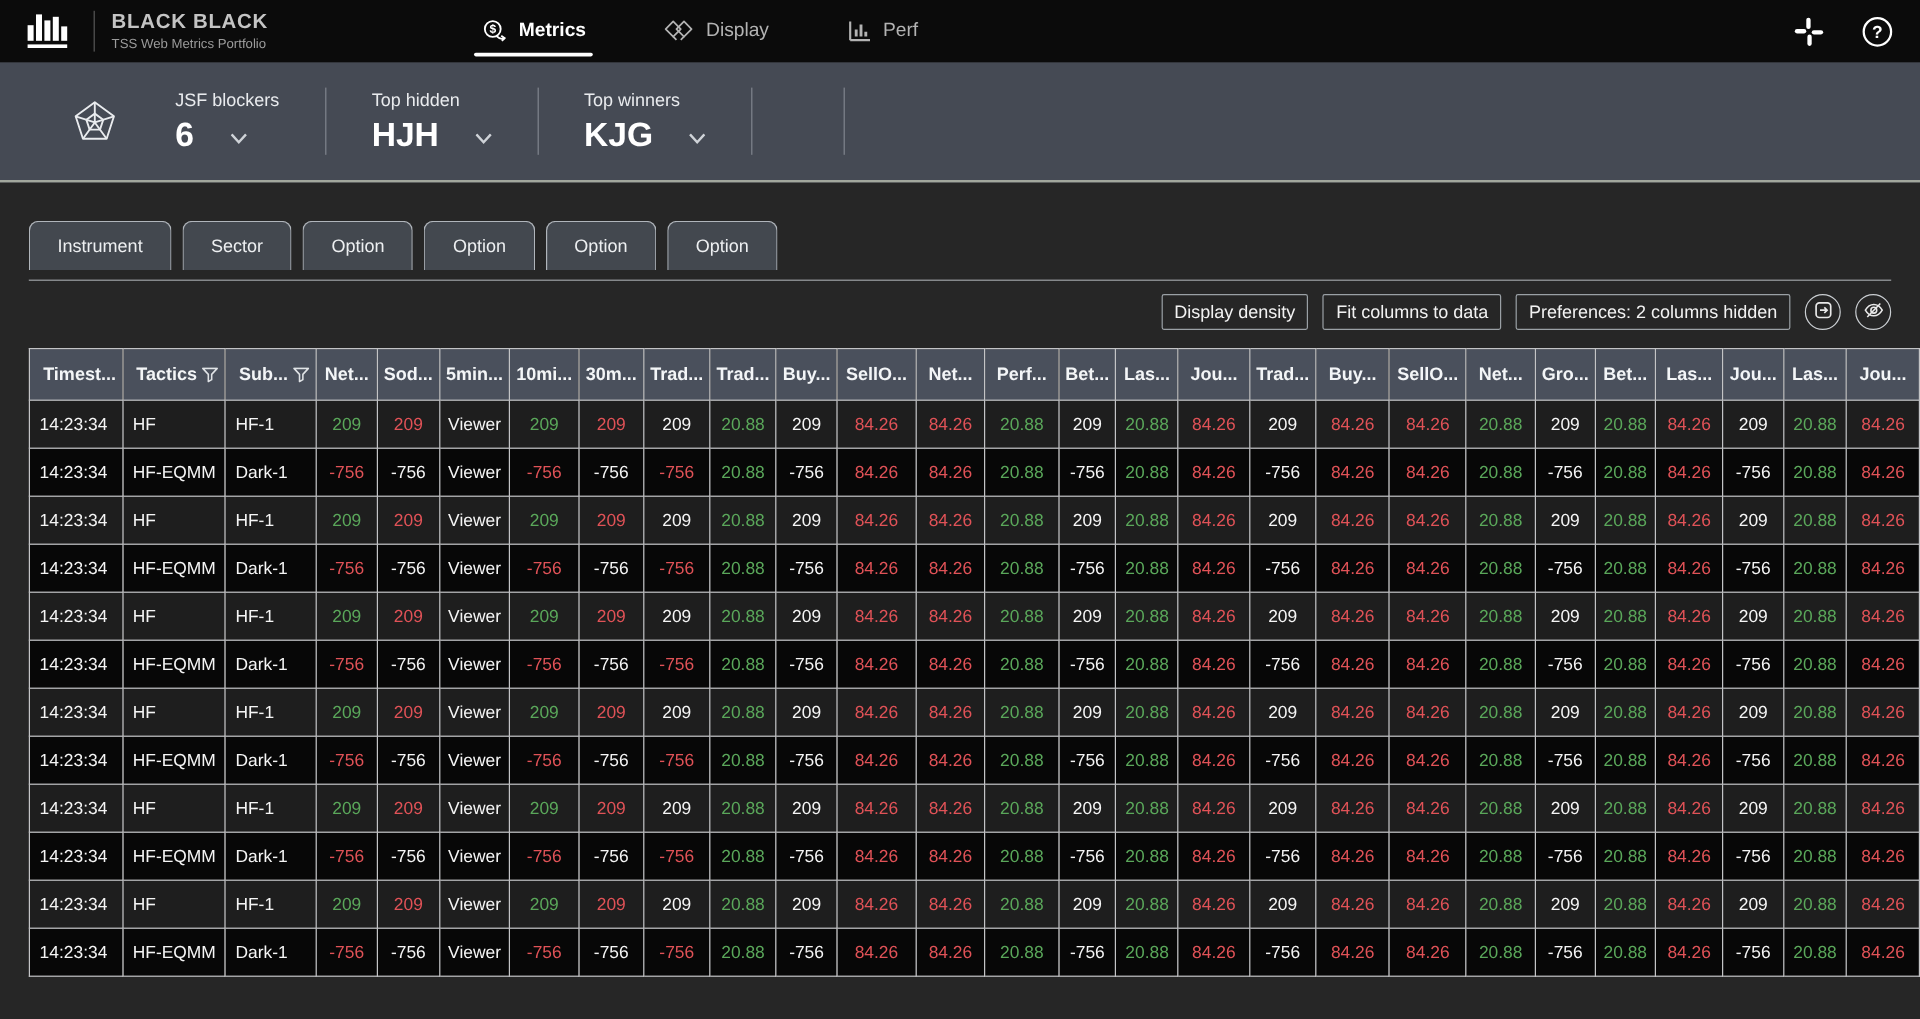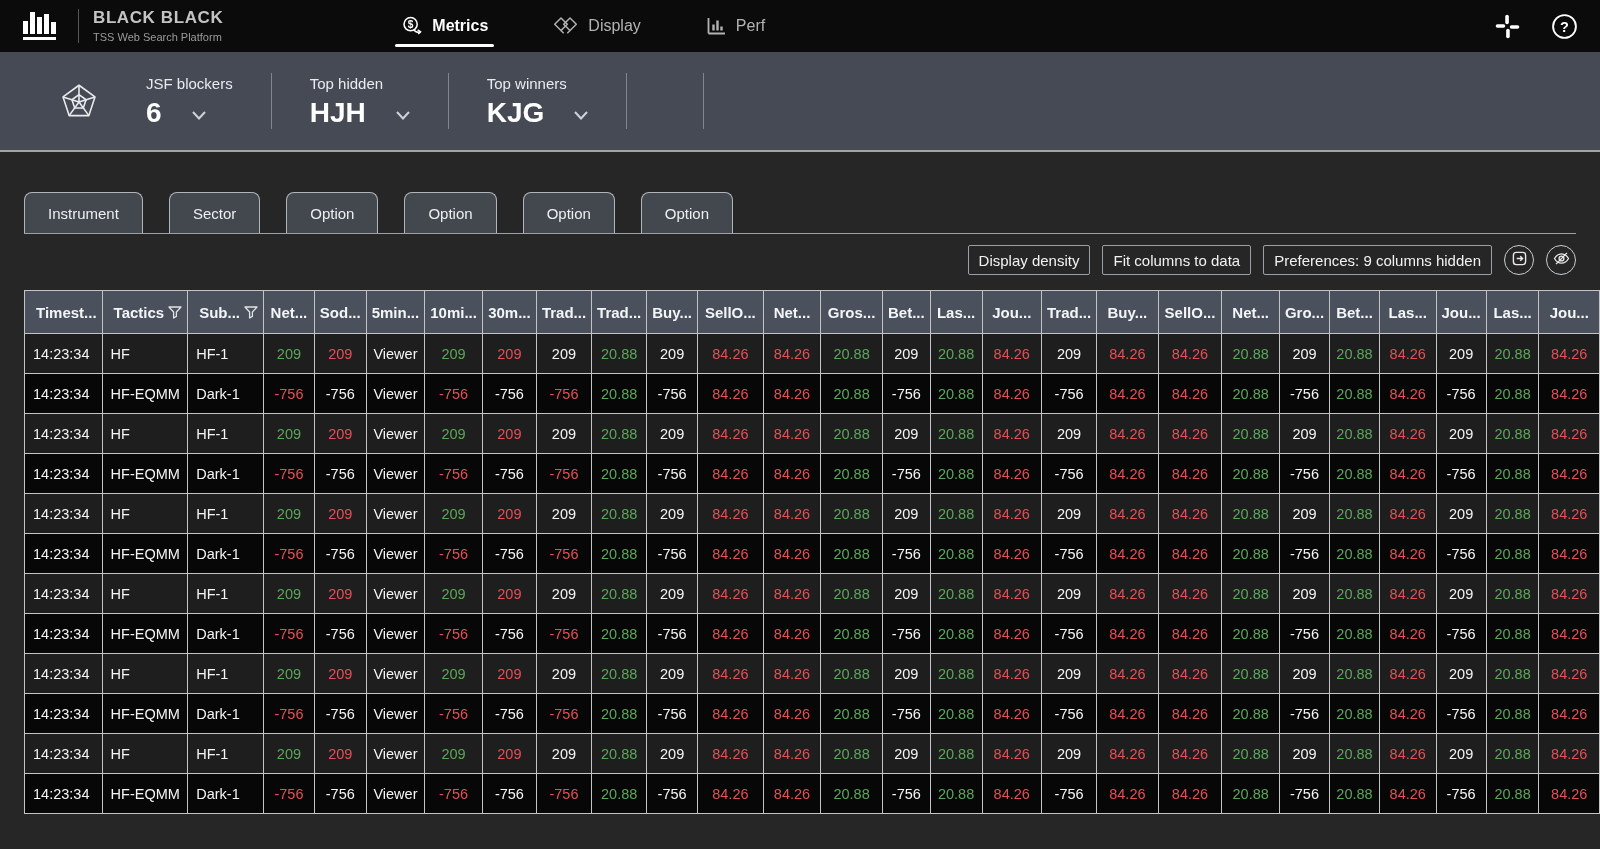--- a/index.html
+++ b/index.html
@@ -37,21 +37,21 @@
   .statsbar .radar { display:flex; margin-right:46px; }
   .stat-group { display:flex; flex-direction:column; gap:7px; }
   .stat-label { font-size:15px; color:#e9ebee; }
   .stat-value-row { display:flex; align-items:center; gap:30px; cursor:pointer; }
   .stat-value { font-size:28px; font-weight:bold; color:#fff; line-height:1; }
   .stat-chevron { display:flex; color:#cfd3d8; margin-top:4px; }
   .stat-divider { width:1px; height:56px; background:#81868e; margin:0 38px; }
 
   
   .tabs {
-    display:flex; align-items:flex-end; gap:26px;
+    display:flex; align-items:flex-start; gap:9px;
     margin:32px 24px 0; border-bottom:1px solid #9da1a5; height:50px;
   }
   .tab {
     height:41px; background:#43484f; border:1px solid #b0b5bb; border-bottom:none;
     border-radius:8px 8px 0 0; color:#edeff1; font-size:15px;
     display:flex; align-items:center; justify-content:center; padding:0 23px; cursor:pointer;
     position:relative;
   }
   .tab.active {
     height:50px; margin-bottom:-5px; padding-bottom:5px;
@@ -109,21 +109,21 @@
         <rect x="10" y="7" width="5" height="22"></rect>
         <rect x="17" y="12" width="5" height="17"></rect>
         <rect x="24" y="9" width="5" height="20"></rect>
         <rect x="31" y="17" width="5" height="12"></rect>
         <rect x="3" y="32" width="33" height="3"></rect>
       </svg>
     </span>
     <span class="brand-divider"></span>
     <span>
       <div class="brand-title">BLACK BLACK</div>
-      <div class="brand-sub">TSS Web Search Platform</div>
+      <div class="brand-sub">TSS Web Metrics Portfolio</div>
     </span>
   </div>
   <nav class="main-nav">
       <div class="nav-item active">
         <span class="icon">
           <svg width="22" height="22" viewBox="0 0 24 24" fill="none" stroke="currentColor" stroke-width="1.7">
             <circle cx="10.5" cy="10" r="7.2"></circle>
             <text x="10.5" y="13.8" font-size="11" text-anchor="middle" fill="currentColor" stroke="none" font-weight="bold">$</text>
             <path d="M14 16.5 q3.5 3.5 7 2" fill="none"></path>
             <path d="M18.2 16.2 L21.3 18.3 L18.8 20.8" fill="none"></path>
@@ -236,21 +236,21 @@
       </div>
       <div class="tab">
         <span>Option</span>
       </div>
     </div>
 
   <div class="toolbar">
     <div class="toolbar-actions">
         <button class="tb-btn">Display density</button>
         <button class="tb-btn">Fit columns to data</button>
-        <button class="tb-btn">Preferences: 9 columns hidden</button>
+        <button class="tb-btn">Preferences: 2 columns hidden</button>
         <button class="icon-btn">
           <span class="icon"><svg width="15" height="15" viewBox="0 0 16 16" fill="none" stroke="#e9e9e9" stroke-width="1.5">
               <rect x="1.5" y="1.5" width="13" height="13" rx="3"></rect>
               <path d="M5 8 H11 M8.8 5.5 L11.3 8 L8.8 10.5"></path>
             </svg></span>
         </button>
         <button class="icon-btn">
           <span class="icon"><svg width="17" height="15" viewBox="0 0 18 16" fill="none" stroke="#e9e9e9" stroke-width="1.4">
               <path d="M1.5 8 C3.5 4.5 6 3 9 3 C12 3 14.5 4.5 16.5 8 C14.5 11.5 12 13 9 13 C6 13 3.5 11.5 1.5 8 Z"></path>
               <circle cx="9" cy="8" r="2.6"></circle>
@@ -363,21 +363,21 @@
                 <span>SellO...</span>
               </div>
             </th>
             <th class="ac">
               <div class="hwrap">
                 <span>Net...</span>
               </div>
             </th>
             <th class="ac">
               <div class="hwrap">
-                <span>Gros...</span>
+                <span>Perf...</span>
               </div>
             </th>
             <th class="ac">
               <div class="hwrap">
                 <span>Bet...</span>
               </div>
             </th>
             <th class="ac">
               <div class="hwrap">
                 <span>Las...</span>

